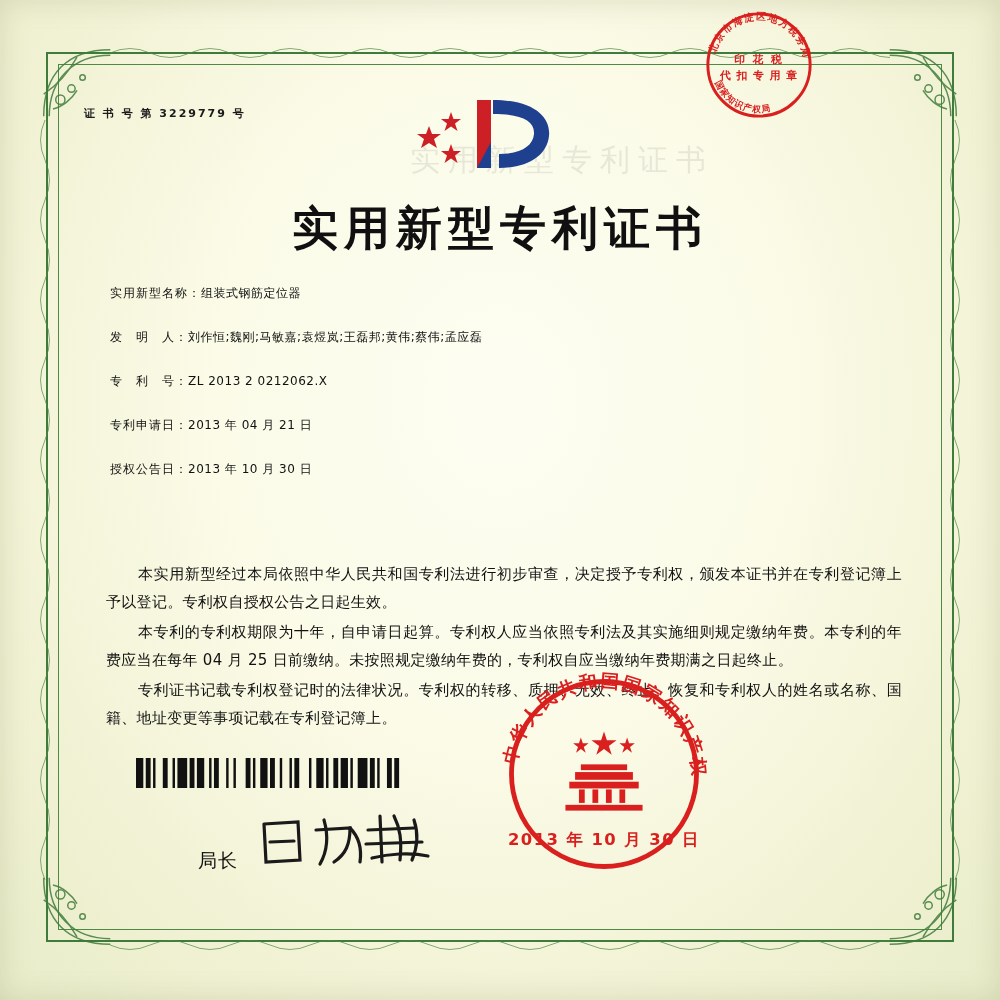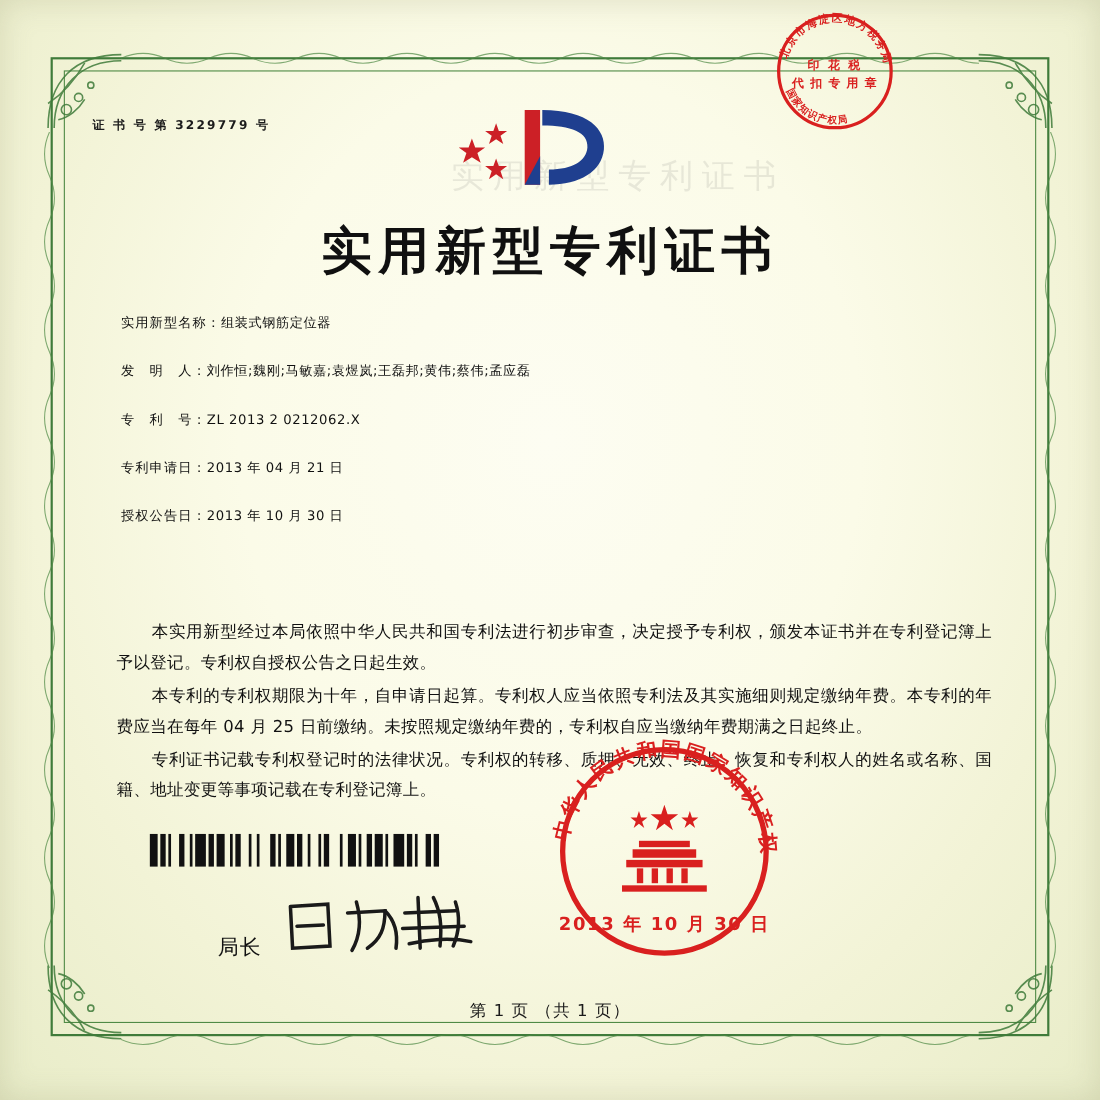--- a/index.html
+++ b/index.html
@@ -370,21 +370,20 @@
           <path d="M126,6 L128,52"></path>
           <path d="M114,20 L160,18"></path>
           <path d="M112,34 L168,32"></path>
           <path d="M140,6 C146,18 148,30 146,50"></path>
           <path d="M118,48 C134,44 156,42 174,46"></path>
           <path d="M160,10 C164,22 164,36 158,50"></path>
         </g>
       </svg>
     </div>
 
-    <div class="page-footer">第 1 页 （共 1 页）</div>
   </div>
 
   <svg class="seal-red-small" viewBox="0 0 120 120">
     <defs>
       <path id="arcTopSmall" d="M 14,60 A 46,46 0 0 1 106,60"></path>
       <path id="arcBotSmall" d="M 12,60 A 48,48 0 0 0 108,60"></path>
     </defs>
     <circle cx="60" cy="60" r="52" fill="none" stroke="#d9201f" stroke-width="3"></circle>
     <text class="seal-text" font-size="10" letter-spacing="1.5">
       <textPath href="#arcTopSmall" startOffset="8%">北京市海淀区地方税务局</textPath>

